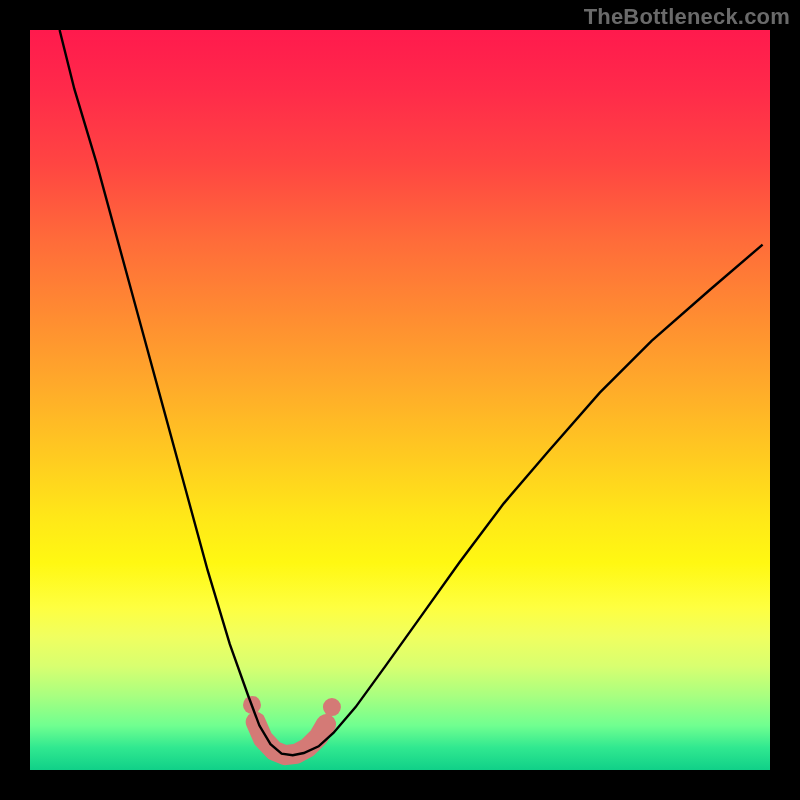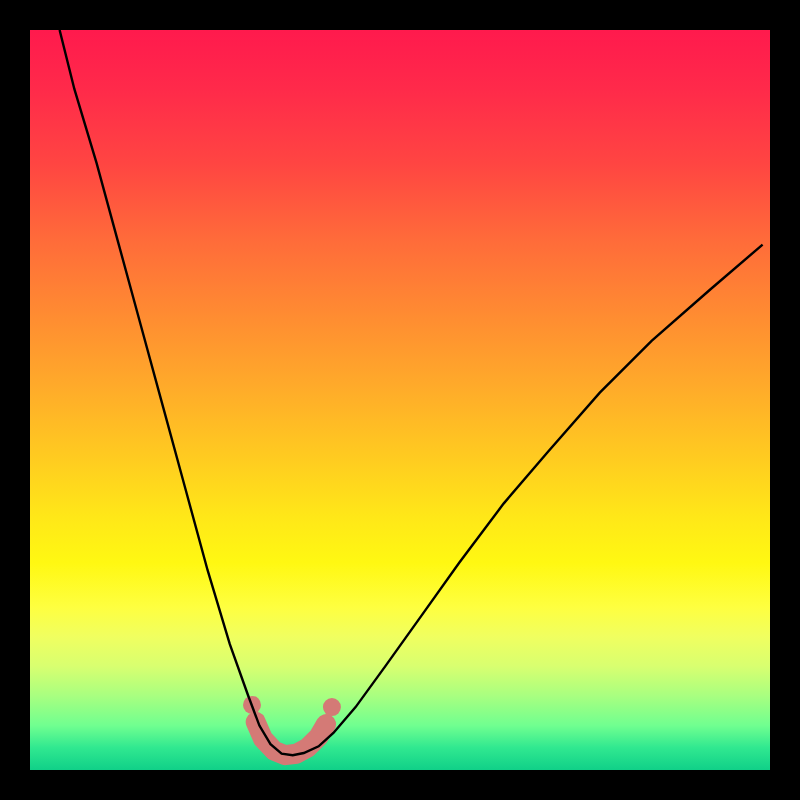--- a/index.html
+++ b/index.html
@@ -73,13 +73,14 @@
 
 <div class="chart-container">
   <div class="plot-area">
     <svg class="curves" viewBox="0 0 740 740" preserveAspectRatio="none">
       <path id="highlight-path" class="highlight-band" d="M225.70 691.90 L233.10 708.92 L244.20 720.76 L255.30 725.20 L266.40 723.72 L277.50 717.80 L288.60 706.70 L296.00 694.12"></path>
       <circle id="dot-left" class="highlight-dot" r="9" cx="222.00" cy="674.88"></circle>
       <circle id="dot-right" class="highlight-dot" r="9" cx="301.92" cy="677.10"></circle>
       <path id="curve-path" class="curve-line" d="M29.60 0.00 L44.40 59.20 L66.60 133.20 L88.80 214.60 L111.00 296.00 L133.20 377.40 L155.40 458.80 L177.60 540.20 L199.80 614.20 L218.30 666.00 L229.40 695.60 L240.50 714.10 L251.60 723.72 L262.70 725.20 L273.80 722.98 L288.60 716.32 L303.40 703.00 L325.60 677.10 L355.20 636.40 L392.20 584.60 L429.20 532.80 L473.60 473.60 L518.00 421.80 L569.80 362.60 L621.60 310.80 L680.80 259.00 L732.60 214.60"></path>
     </svg>
   </div>
+  <div class="watermark">TheBottleneck.com</div>
 </div>
 
 </body></html>

